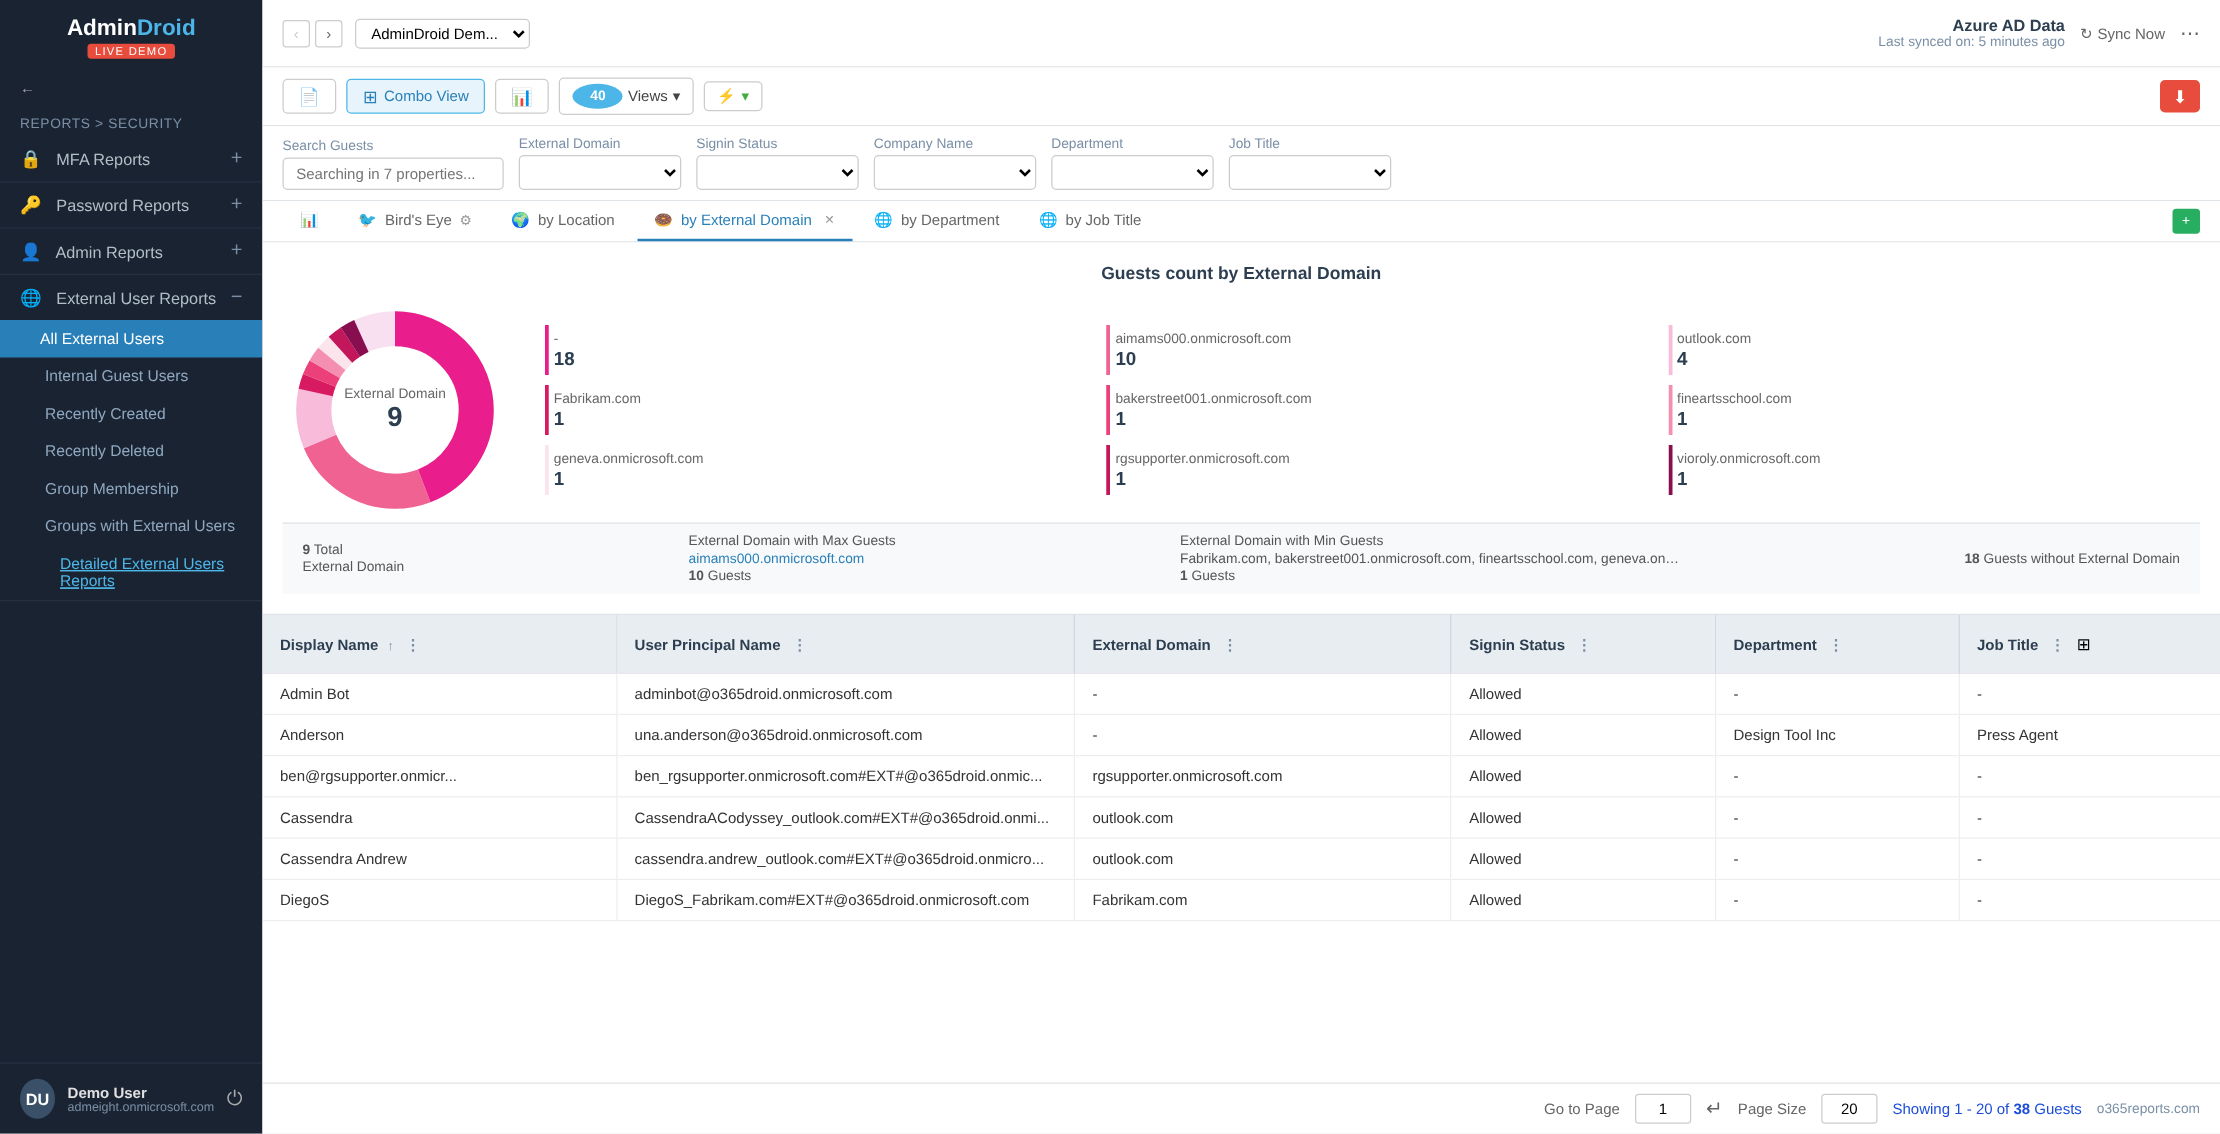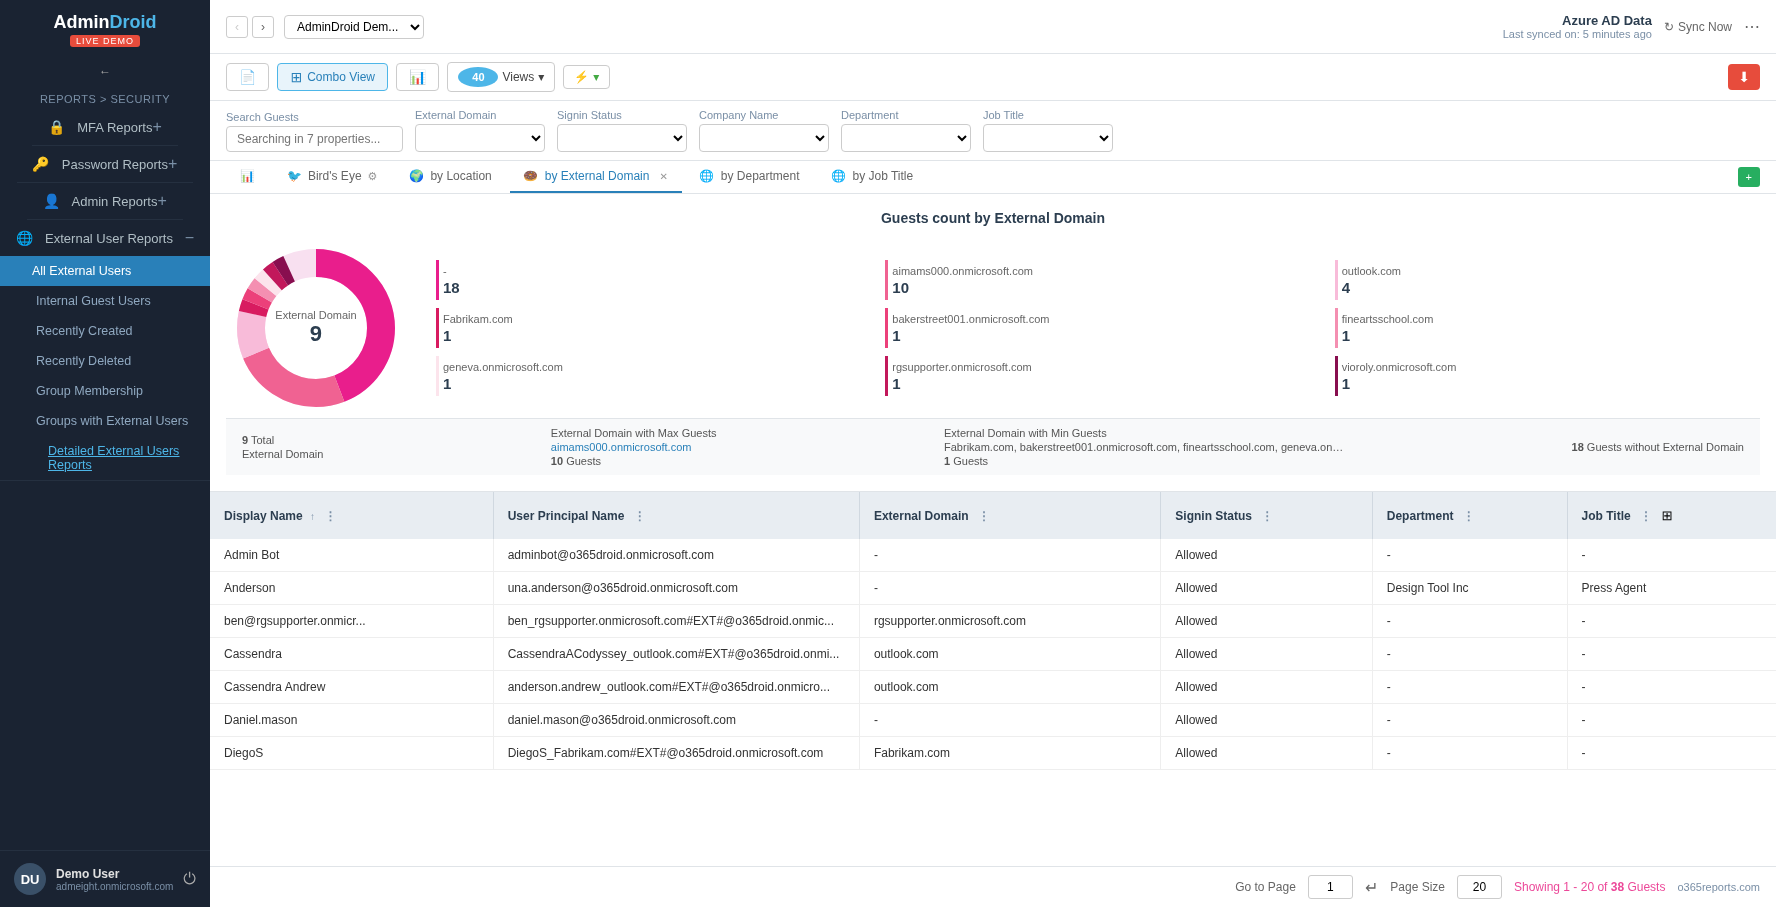--- a/index.html
+++ b/index.html
@@ -8,21 +8,20 @@
     
     .sidebar {
       width: 210px;
       min-width: 210px;
       background: #1a2332;
       color: #ccc;
       display: flex;
       flex-direction: column;
       height: 907px;
       overflow-y: auto;
-      align-items: center;
     }
     .sidebar-logo {
       background: #1a2332;
       padding: 12px 16px 6px;
       display: flex;
       flex-direction: column;
       align-items: center;
     }
     .logo-text {
       font-size: 18px;
@@ -339,21 +338,21 @@
       border: 1px solid #ccc; border-radius: 3px;
       text-align: center; font-size: 12px;
     }
     .pagination-go { cursor: pointer; color: #666; font-size: 16px; }
     .pagination-size-label { color: #666; }
     .pagination-size-input {
       width: 45px; padding: 4px 6px;
       border: 1px solid #ccc; border-radius: 3px;
       text-align: center; font-size: 12px;
     }
-    .pagination-info { color: #ec4899; }
+    .pagination-info { color: #1d4ed8; }
     .pagination-info strong { font-weight: 600; }
     .site-tag { color: #7a8fa6; font-size: 11px; }
 
     .col-settings-btn {
       position: sticky; right: 0;
       background: #e8edf2;
       border: none; cursor: pointer;
       padding: 6px;
     }
   </style>
@@ -751,30 +750,22 @@
           <tr>
     <td>Cassendra</td>
     <td>CassendraACodyssey_outlook.com#EXT#@o365droid.onmi...</td>
     <td>outlook.com</td>
     <td>Allowed</td>
     <td>-</td>
     <td>-</td>
   </tr>
           <tr>
     <td>Cassendra Andrew</td>
-    <td>anderson.andrew_outlook.com#EXT#@o365droid.onmicro...</td>
+    <td>cassendra.andrew_outlook.com#EXT#@o365droid.onmicro...</td>
     <td>outlook.com</td>
-    <td>Allowed</td>
-    <td>-</td>
-    <td>-</td>
-  </tr>
-          <tr>
-    <td>Daniel.mason</td>
-    <td>daniel.mason@o365droid.onmicrosoft.com</td>
-    <td>-</td>
     <td>Allowed</td>
     <td>-</td>
     <td>-</td>
   </tr>
           <tr>
     <td>DiegoS</td>
     <td>DiegoS_Fabrikam.com#EXT#@o365droid.onmicrosoft.com</td>
     <td>Fabrikam.com</td>
     <td>Allowed</td>
     <td>-</td>

